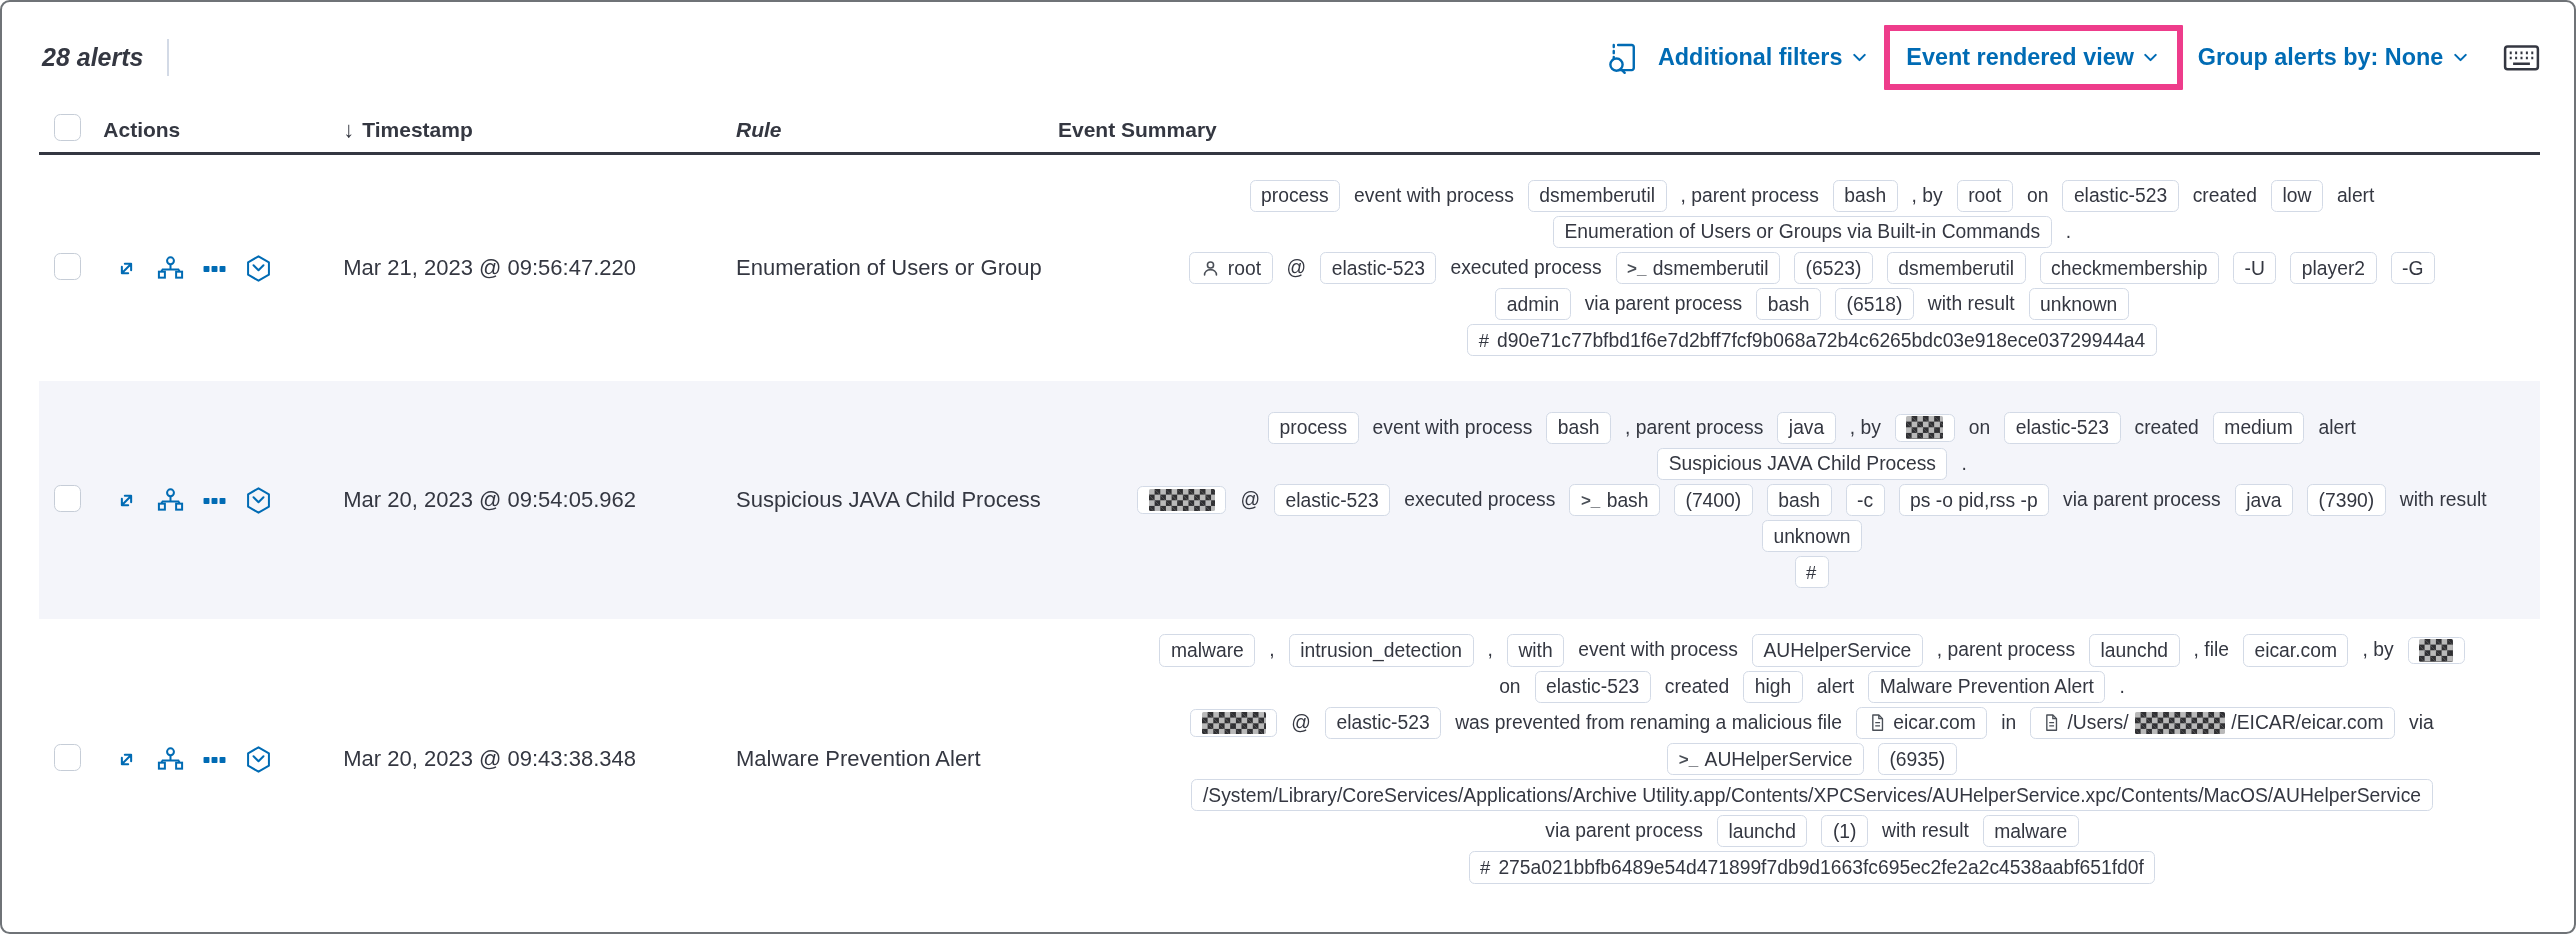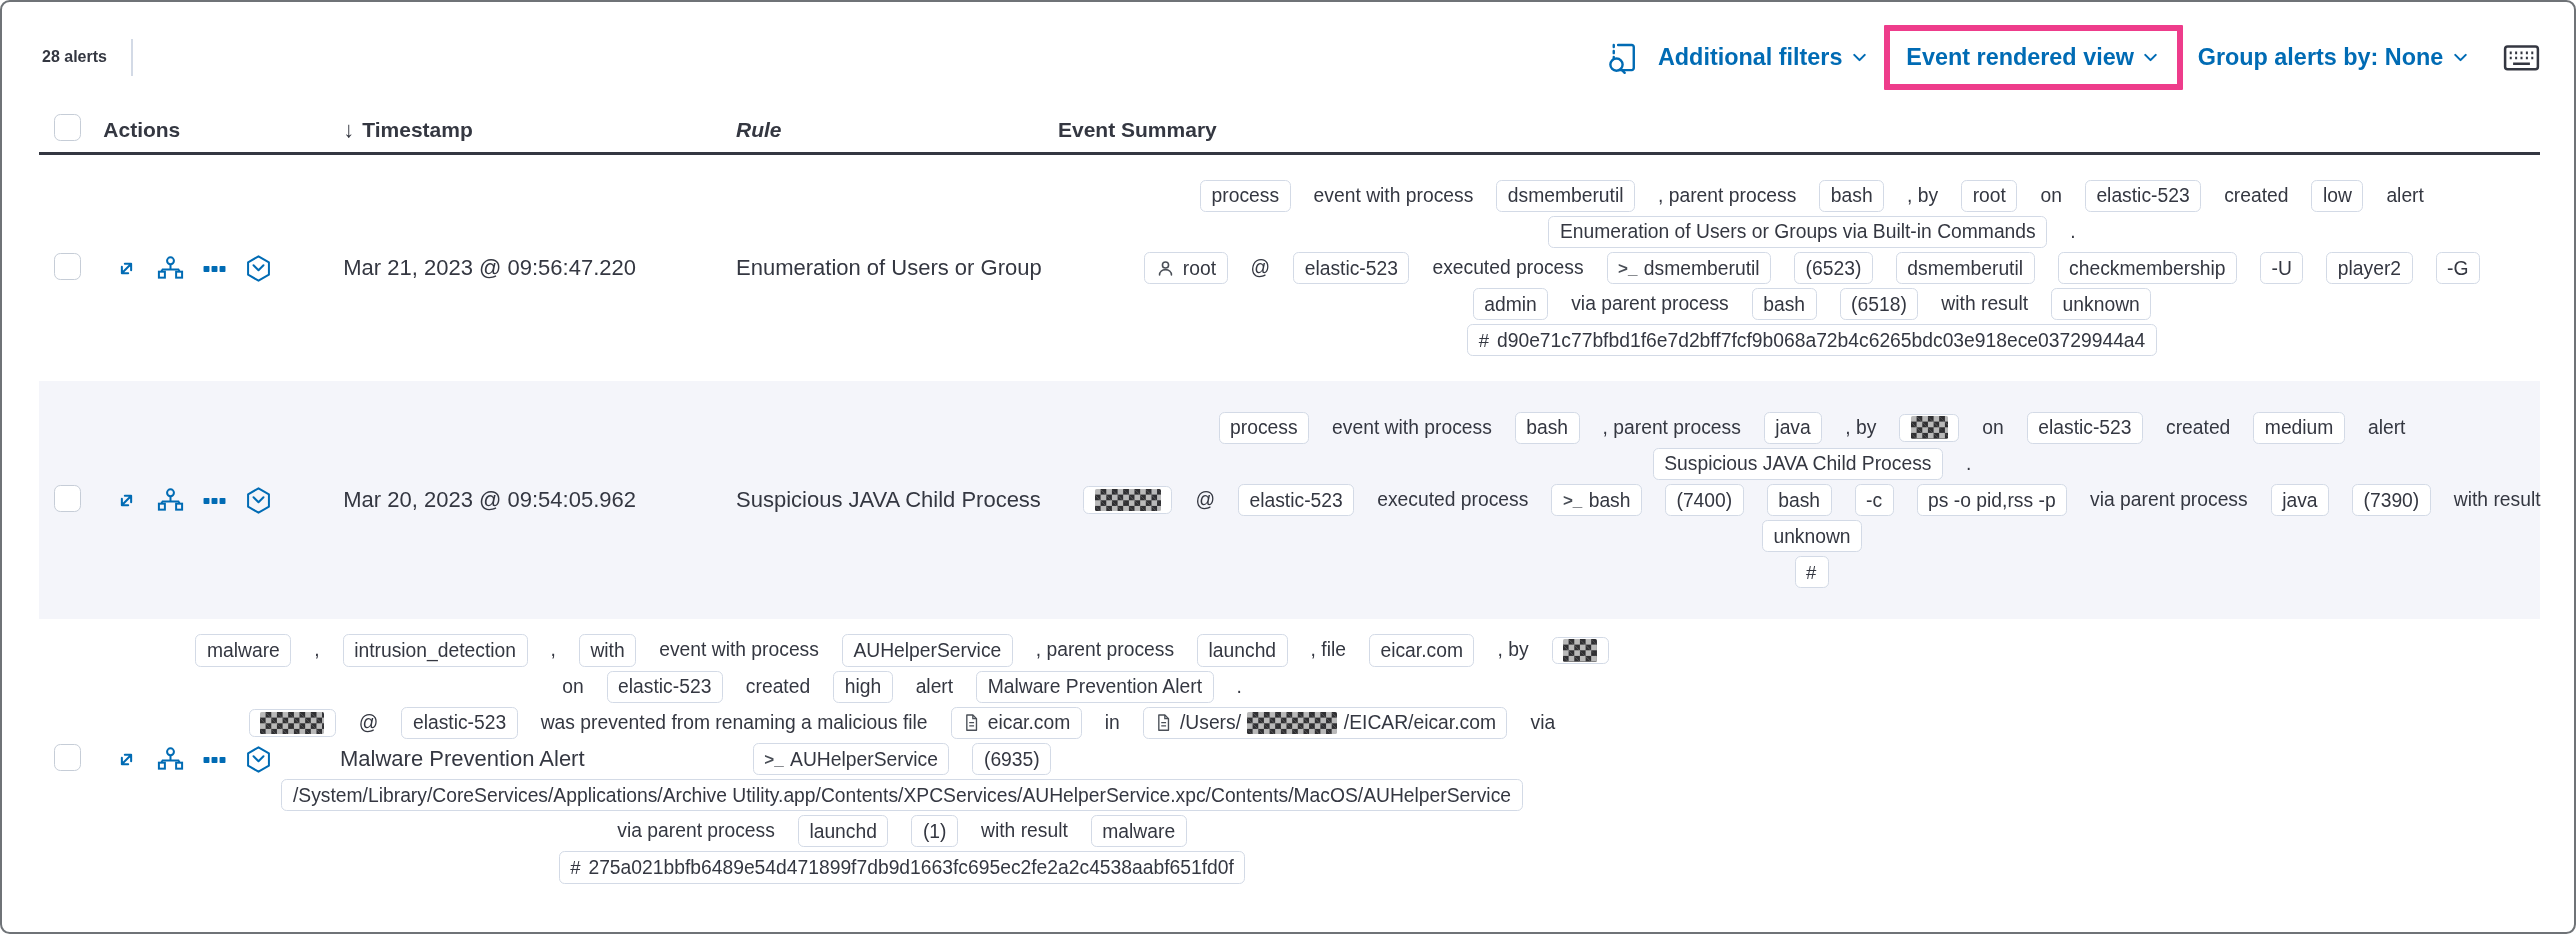--- a/index.html
+++ b/index.html
@@ -15,21 +15,21 @@
   .frame{
     position:relative;width:2576px;height:934px;background:#fff;
     border:2.4px solid #6f7377;border-radius:9.7px;overflow:hidden;
   }
   
   .toolbar{
     height:106px;display:flex;align-items:center;justify-content:space-between;
     padding:4.8px 31px 0 40px;
   }
   .toolbar-left{display:flex;align-items:center;}
-  .alert-count{font-size:16px;font-weight:700;color:var(--text);}
+  .alert-count{font-size:25px;font-weight:700;color:var(--text);font-style:italic;}
   .vdivider{width:1.6px;height:37px;background:var(--badge_border);margin-left:24px;}
   .toolbar-right{display:flex;align-items:center;gap:8px;}
   .icon-btn{background:none;border:none;cursor:pointer;color:var(--accent);display:flex;align-items:center;padding:3.2px;}
   .icon-btn.kb{color:#343741;margin-left:14.5px;}
   .link-btn{
     background:none;border:none;cursor:pointer;color:var(--accent);
     font-family:"Liberation Sans",sans-serif;font-size:23.4px;font-weight:600;
     display:flex;align-items:center;gap:6.4px;padding:4.8px 6.4px;white-space:nowrap;
   }
   .highlight-box{
@@ -57,21 +57,21 @@
   .trow:nth-child(2){min-height:238px;}
   .trow:nth-child(3){min-height:280px;}
   .actions{display:flex;align-items:center;gap:13px;padding-left:19.3px;color:var(--accent);}
   .act{background:none;border:none;cursor:pointer;color:var(--accent);width:31px;height:31px;display:flex;align-items:center;justify-content:center;padding:0;}
   .ts{font-size:22px;padding-left:19.3px;white-space:nowrap;}
   .rule{font-size:22px;padding-left:16px;white-space:nowrap;overflow:hidden;}
   .summary{
     padding:11.3px 6.4px;display:flex;flex-direction:column;align-items:center;justify-content:center;gap:4px;
     min-width:0;
   }
-  .sline{display:flex;align-items:center;justify-content:center;gap:23px;white-space:nowrap;padding-left:42px;}
+  .sline{display:flex;align-items:center;justify-content:center;gap:14px;white-space:nowrap;padding-left:42px;}
   .stext{font-size:19.3px;color:var(--text);}
   .badge{
     display:inline-flex;align-items:center;gap:6.4px;background:#fff;
     border:1.6px solid var(--badge_border);border-radius:5.6px;
     padding:1.6px 10.5px;font-size:19.3px;font-weight:500;color:var(--text);line-height:27px;
     cursor:pointer;
   }
   .term-glyph{font-size:17px;font-weight:600;color:#4a4f57;letter-spacing:0;}
   .hash-glyph{font-size:18.5px;font-weight:500;color:var(--text);margin-right:1.6px;}
   .redacted{
@@ -405,20 +405,21 @@
           <rect x="22" y="13" width="7" height="7" rx="1"></rect>
         </svg>
       </button>
       <button class="act" title="Open session view">
         <svg width="29" height="29" viewBox="0 0 32 32" fill="none" stroke="currentColor" stroke-width="2.2" stroke-linejoin="round">
           <polygon points="16,2.5 27.5,9.2 27.5,22.8 16,29.5 4.5,22.8 4.5,9.2"></polygon>
           <path d="M10.5 12.5 L16 18 L21.5 12.5" stroke-linecap="round"></path>
         </svg>
       </button>
     </div>
+    <div class="ts">Mar 20, 2023 @ 09:43:38.348</div>
     <div class="rule">Malware Prevention Alert</div>
     <div class="summary">
             <div class="sline">
               <span class="badge">
                 <span>malware</span>
               </span>
               <span class="stext">,</span>
               <span class="badge">
                 <span>intrusion_detection</span>
               </span>

